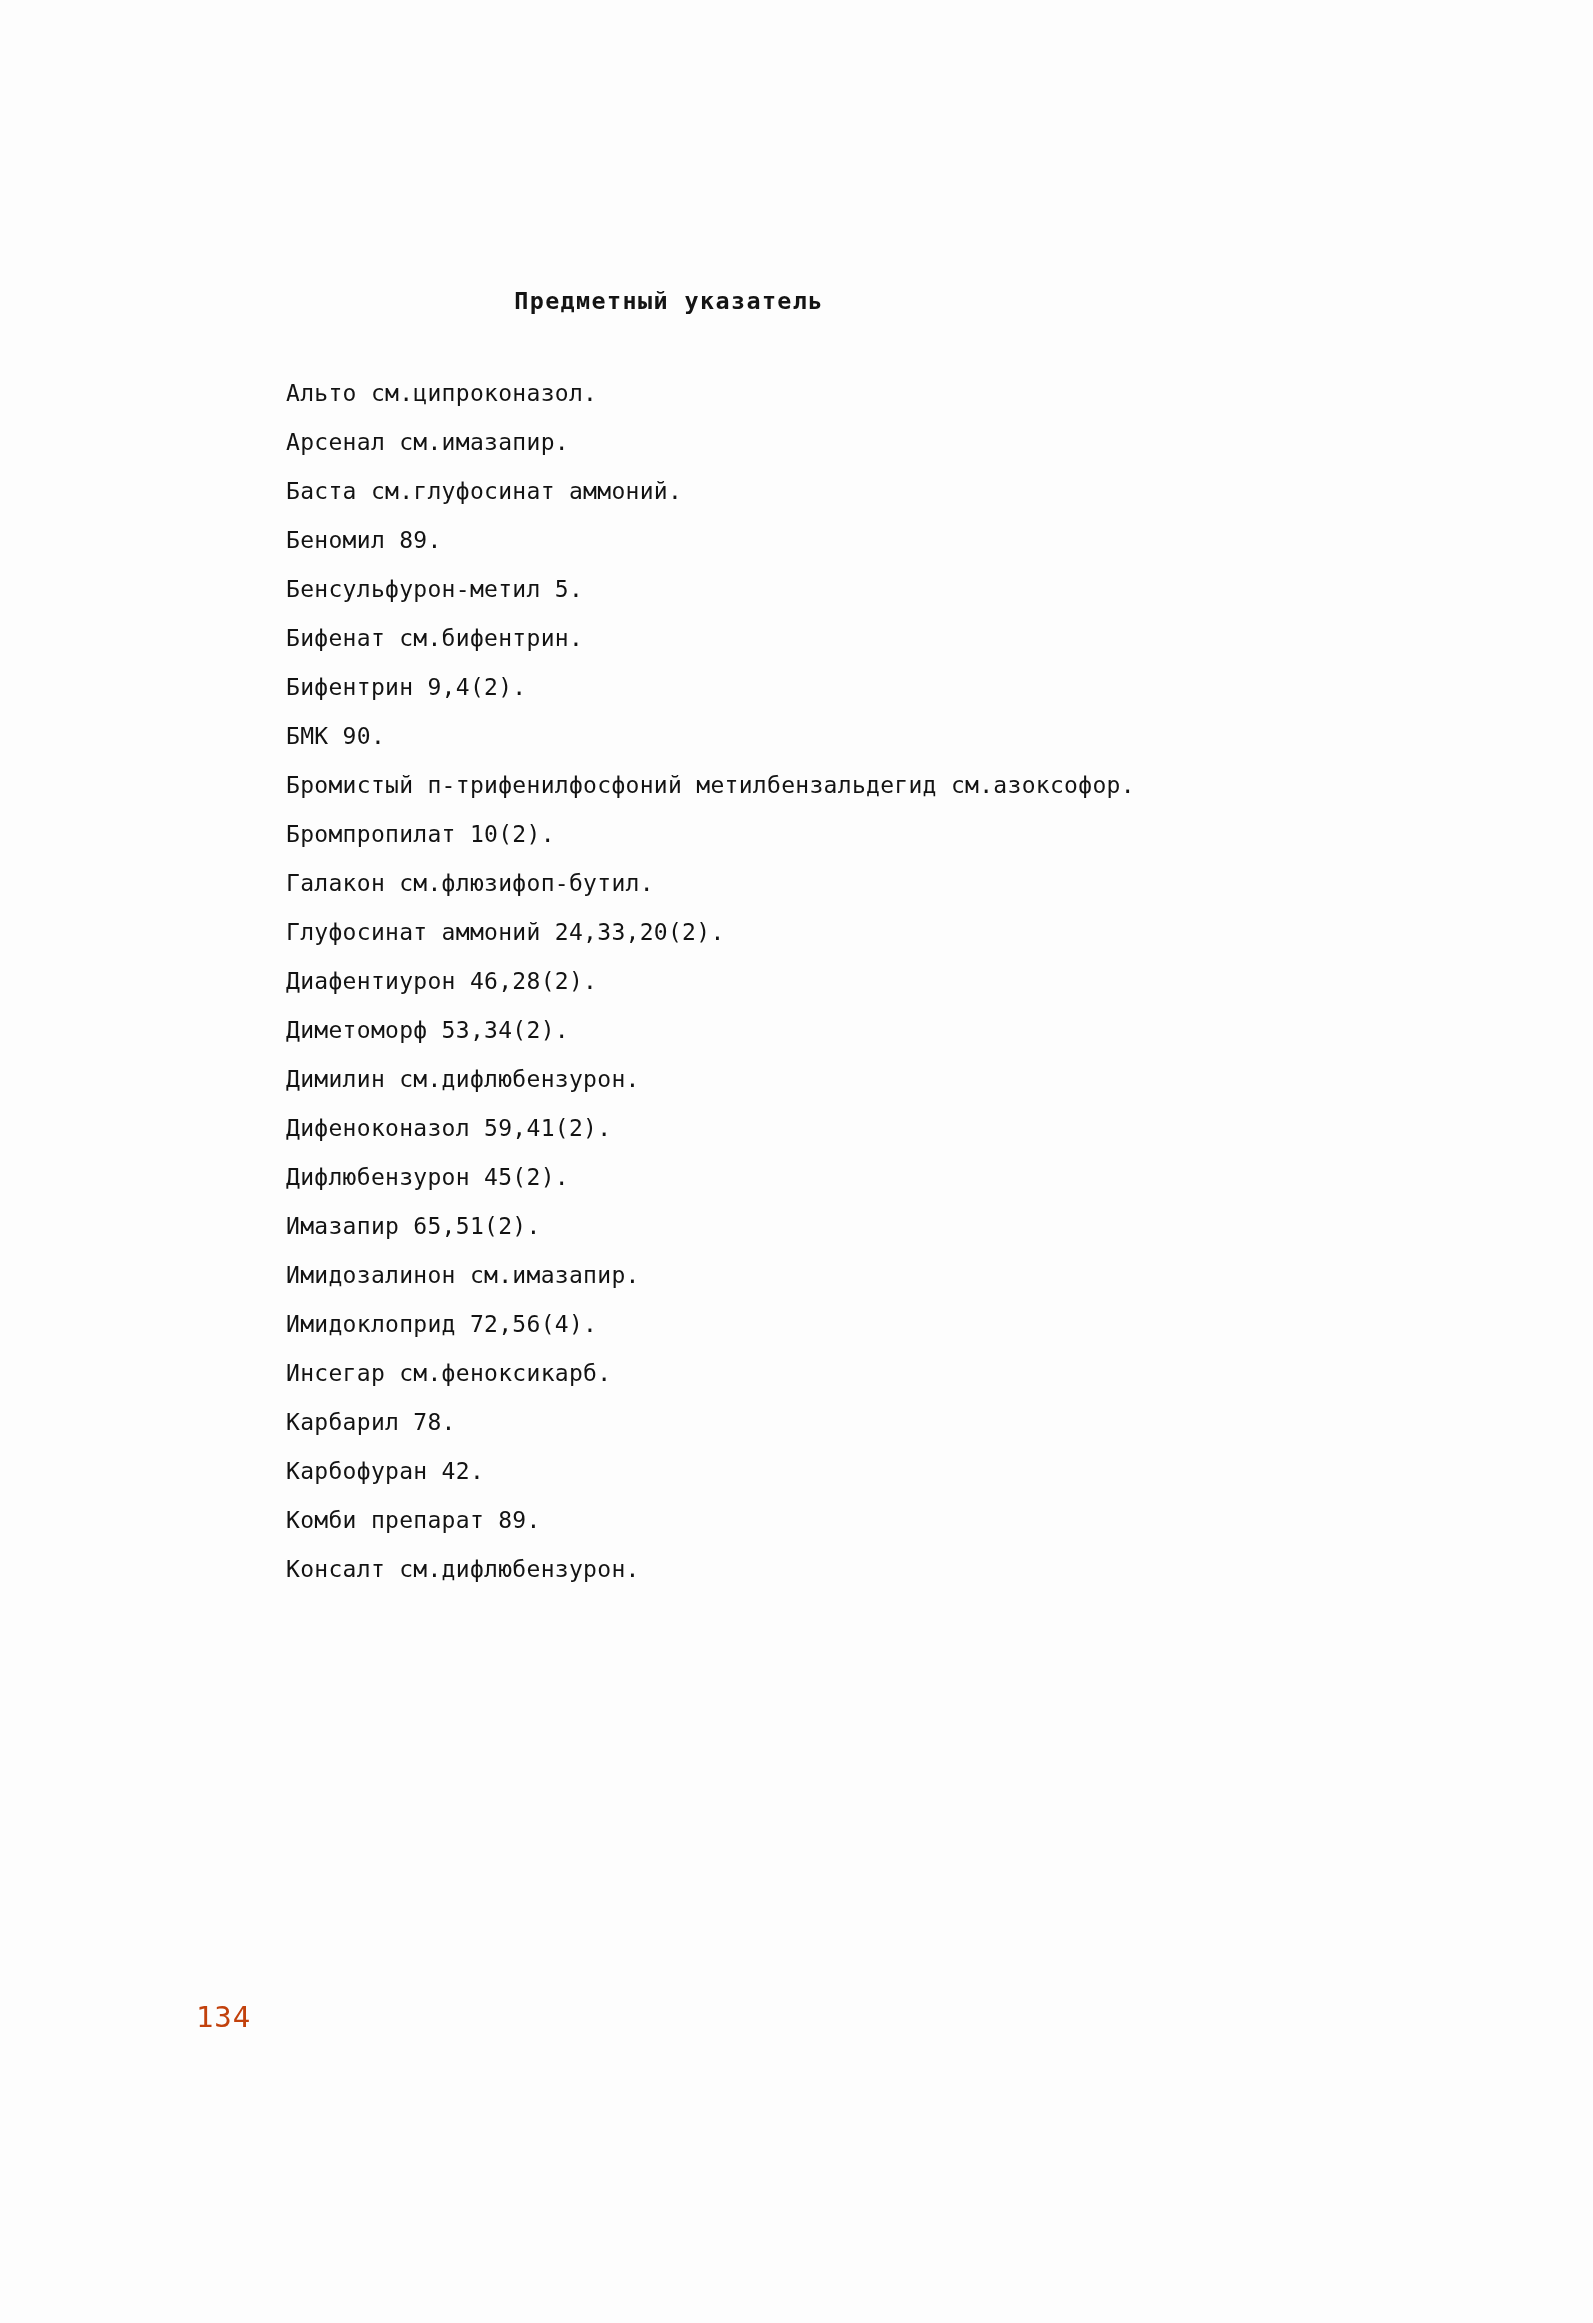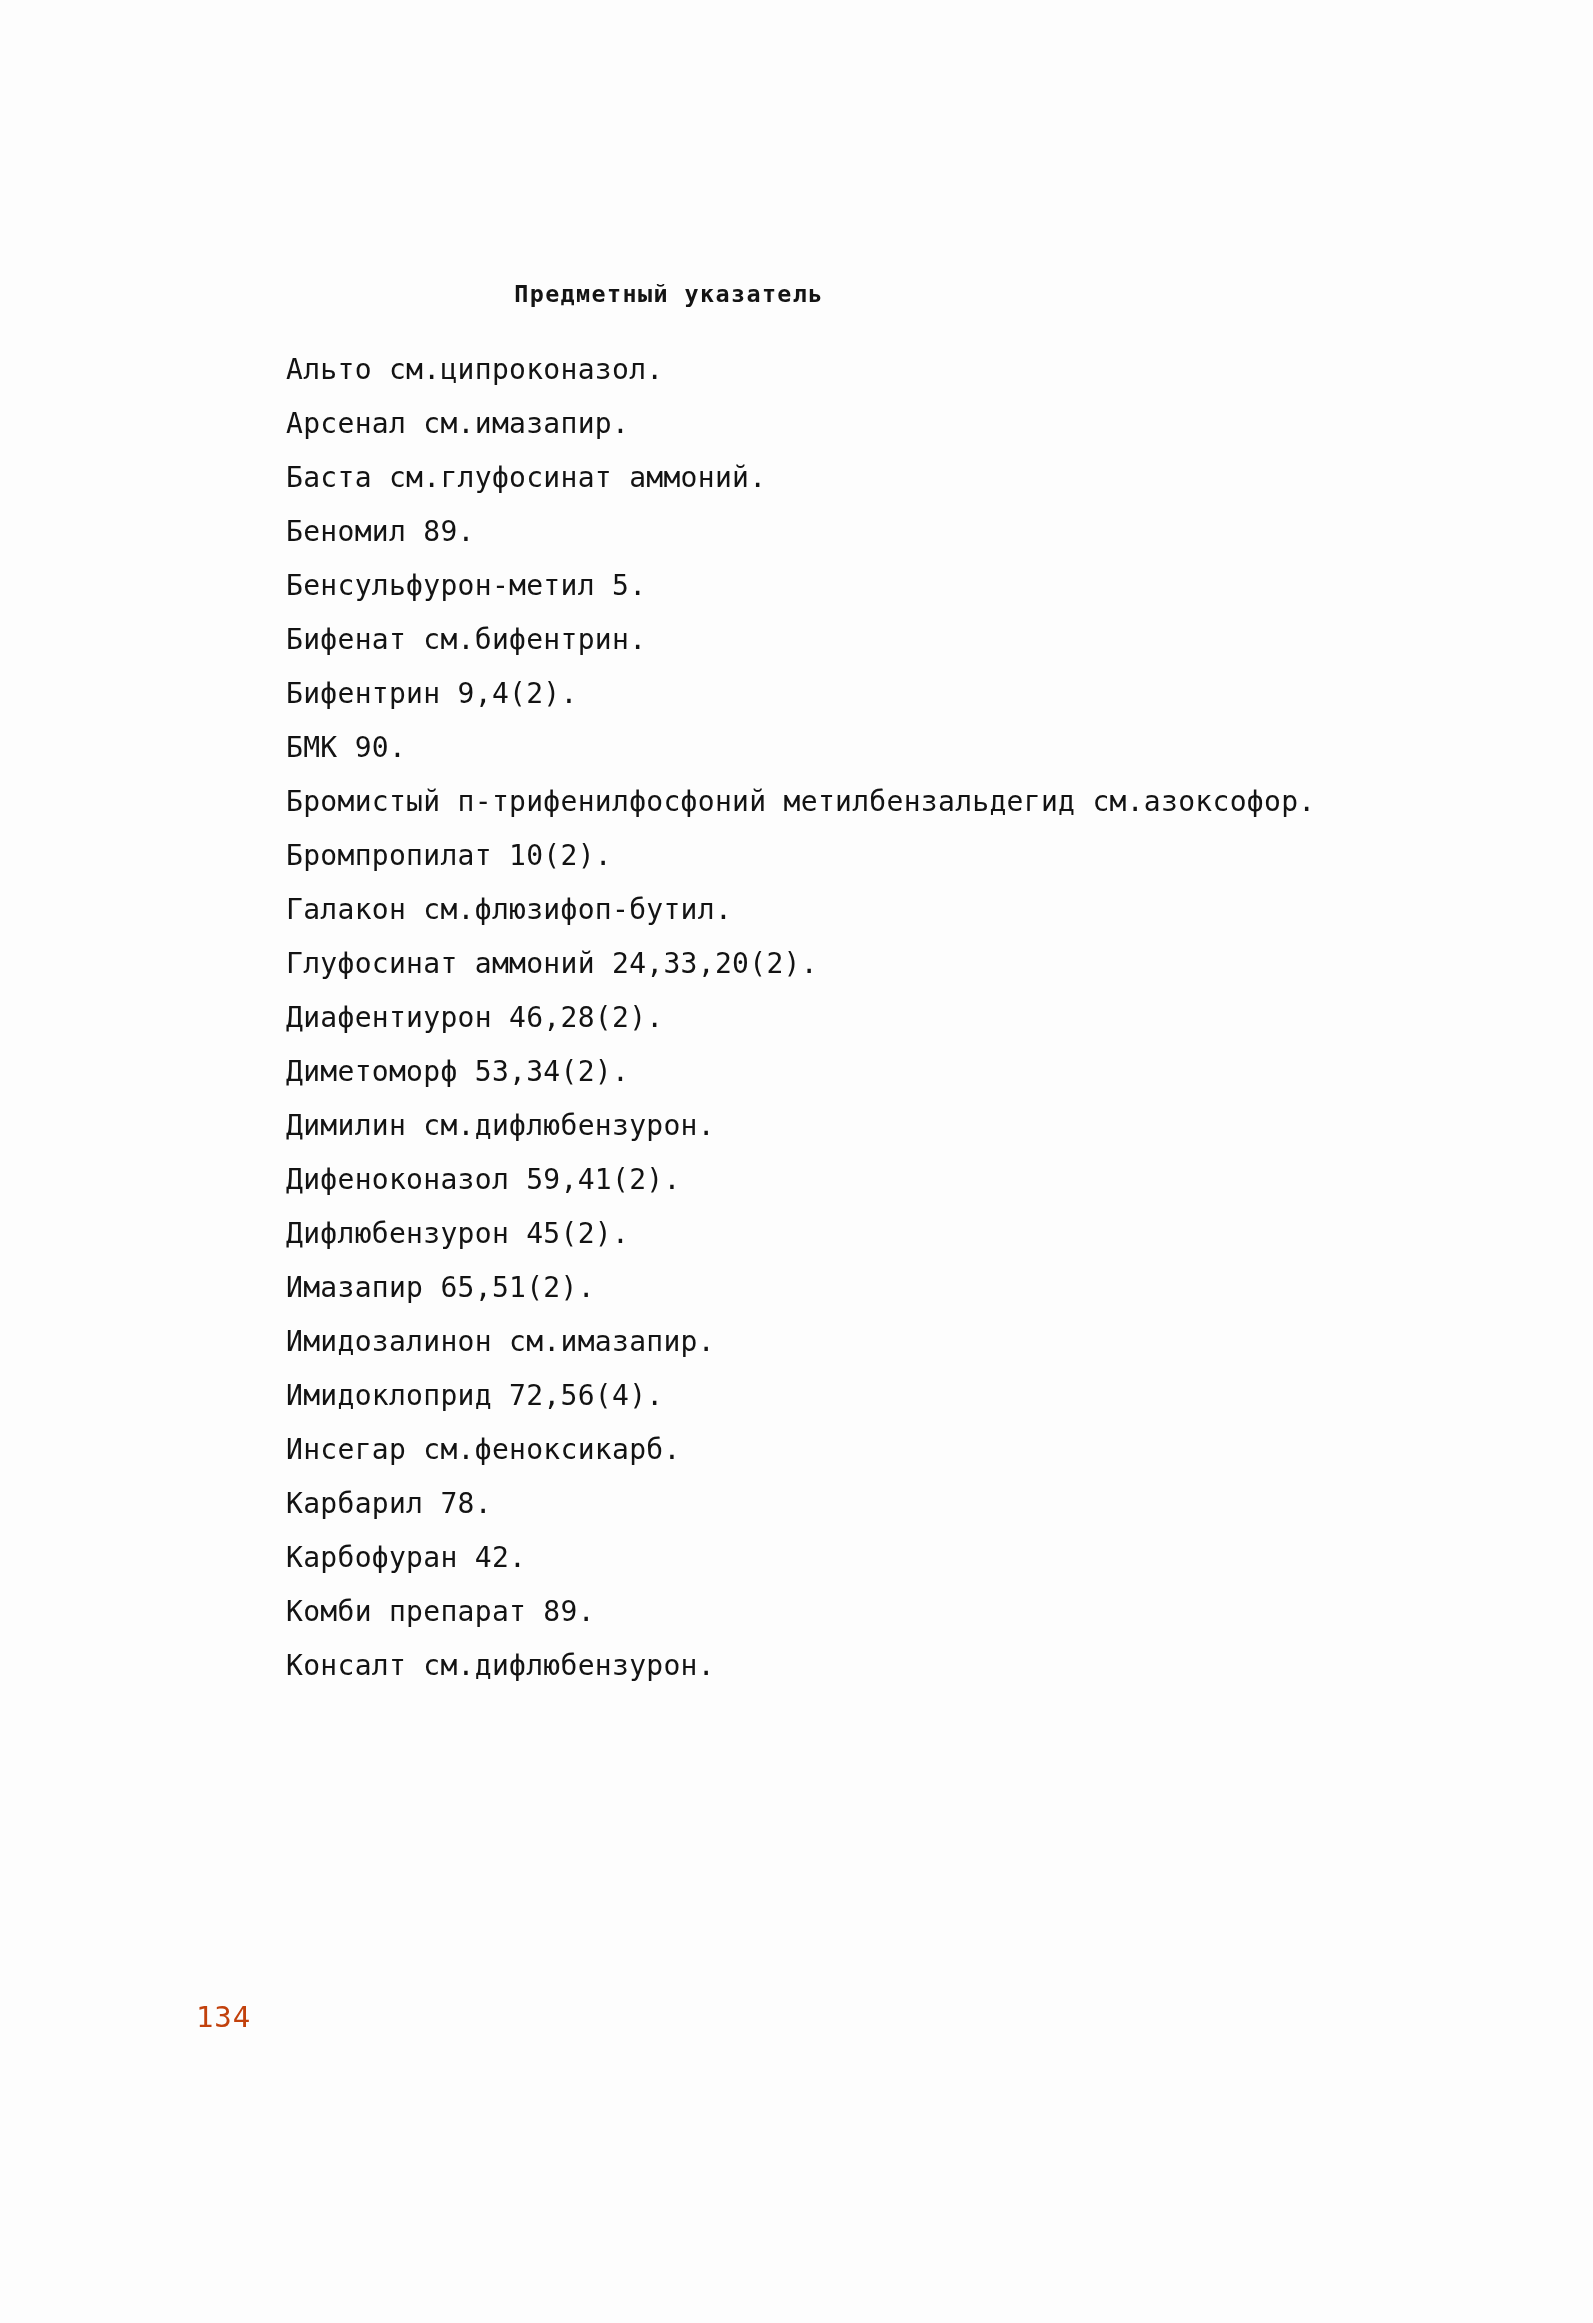--- a/index.html
+++ b/index.html
@@ -11,42 +11,43 @@
     position: relative;
     width: 1594px;
     height: 2324px;
     background: #fdfdfd;
     overflow: hidden;
     font-family: "DejaVu Sans Mono", monospace;
     color: #111111;
   }
   .title {
     position: absolute;
-    top: 280px;
+    top: 287px;
     left: 0;
     width: 1338px;
     text-align: center;
     font-size: 23.4px;
     letter-spacing: 1.4px;
     font-weight: 600;
     color: #141414;
   }
   .entries {
     position: absolute;
     top: 356px;
     left: 286px;
     width: 1171px;
   }
   .entry {
-    font-size: 28px;
+    font-size: 23px;
     line-height: 1.0;
     margin-bottom: 26px;
     white-space: nowrap;
     color: #131313;
     letter-spacing: 0.3px;
+    margin-top: 26px;
   }
   .folio {
     position: absolute;
     left: 196px;
     top: 2000px;
     font-size: 29px;
     letter-spacing: 0.9px;
     color: #c2410c;
   }
 </style>

